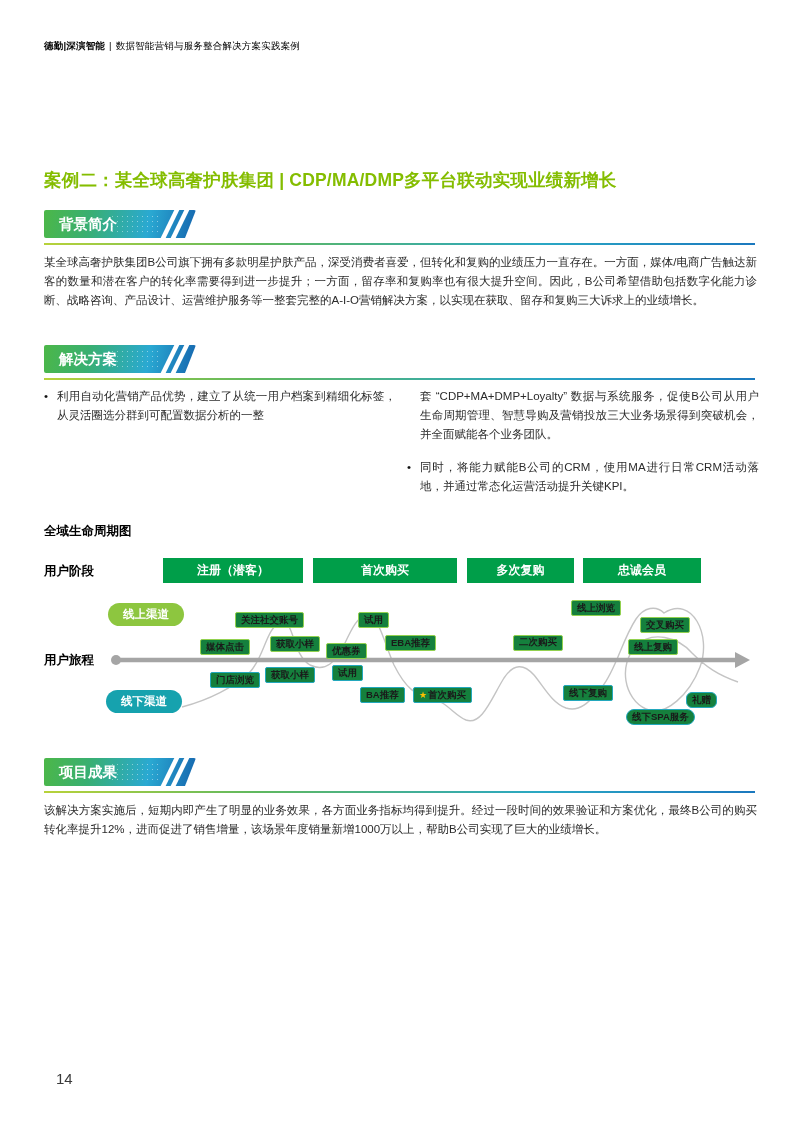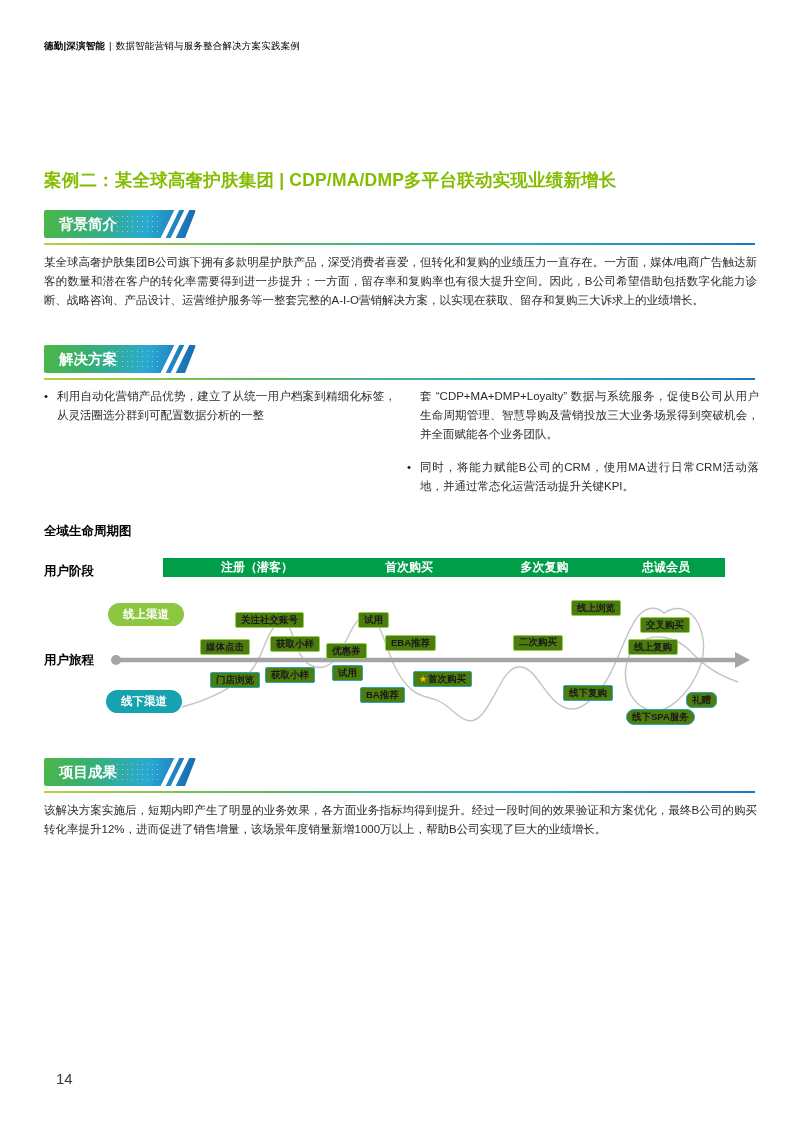--- a/index.html
+++ b/index.html
@@ -33,27 +33,27 @@
   .col .li{position:relative;padding-left:13px;margin-bottom:14px;}
   .col .li::before{content:"•";position:absolute;left:0;top:0;color:#111;}
   .col .li.no-dot{padding-left:13px;}
   .col .li.no-dot::before{content:"";}
 
   
   .diagram{position:absolute;left:44px;top:515px;width:713px;height:232px;}
   .dg-title{position:absolute;left:0;top:8px;font-size:12.5px;font-weight:bold;color:#000;}
   .dg-stage-label{position:absolute;left:0;top:48px;font-size:12.5px;font-weight:bold;color:#000;}
   .dg-journey-label{position:absolute;left:0;top:137px;font-size:12.5px;font-weight:bold;color:#000;}
-  .stage-bar{position:absolute;top:43px;height:19px;background:#009E49;color:#fff;font-size:12px;font-weight:bold;
-    display:flex;align-items:center;justify-content:center;padding-left:24px;}
+  .stage-bar{position:absolute;top:43px;height:25px;background:#009E49;color:#fff;font-size:12px;font-weight:bold;
+    display:flex;align-items:center;justify-content:center;}
   .pill{position:absolute;color:#fff;font-size:11.5px;font-weight:bold;border-radius:13px;padding:4px 15px;}
   .pill.online{background:#8DC63F;left:64px;top:88px;}
   .pill.offline{background:#16A2AE;left:62px;top:175px;}
   .dg-svg{position:absolute;left:0;top:0;}
-  .node{position:absolute;background:#4d7c0f;border:1.6px solid;border-radius:2px;font-size:9.5px;font-weight:bold;
+  .node{position:absolute;background:#15803d;border:1.6px solid;border-radius:2px;font-size:9.5px;font-weight:bold;
     color:#1a1a1a;padding:1px 5px;white-space:nowrap;line-height:12px;}
   .node.g{border-color:#92D14F;}
   .node.t{border-color:#23A8BD;}
   .node .star{color:#FFC000;margin-right:1px;font-size:9px;}
 
   .page-num{position:absolute;left:56px;top:1070px;font-size:15px;font-weight:normal;color:#3a3a3a;}
 </style>
 </head>
 <body>
 
@@ -117,21 +117,21 @@
     <div class="node g" style="left:341px;top:120px;">EBA推荐</div>
     <div class="node g" style="left:469px;top:120px;font-family:Liberation Mono, monospace;">二次购买</div>
     <div class="node g" style="left:527px;top:85px;">线上浏览</div>
     <div class="node g" style="left:596px;top:102px;">交叉购买</div>
     <div class="node g" style="left:584px;top:124px;">线上复购</div>
 
     <div class="node t" style="left:166px;top:157px;">门店浏览</div>
     <div class="node t" style="left:221px;top:152px;">获取小样</div>
     <div class="node t" style="left:288px;top:150px;">试用</div>
     <div class="node t" style="left:316px;top:172px;">BA推荐</div>
-    <div class="node t" style="left:369px;top:156px;">
+    <div class="node t" style="left:369px;top:172px;">
       <span class="star">★</span><span>首次购买</span>
     </div>
     <div class="node t" style="left:519px;top:170px;">线下复购</div>
     <div class="node t" style="left:582px;top:194px;border-radius:8px;">线下SPA服务</div>
     <div class="node t" style="left:642px;top:177px;border-radius:6px;">礼赠</div>
   </div>
 
   <div class="banner" style="top:758px;">
     <span>项目成果</span>
     <span class="dots"></span>

